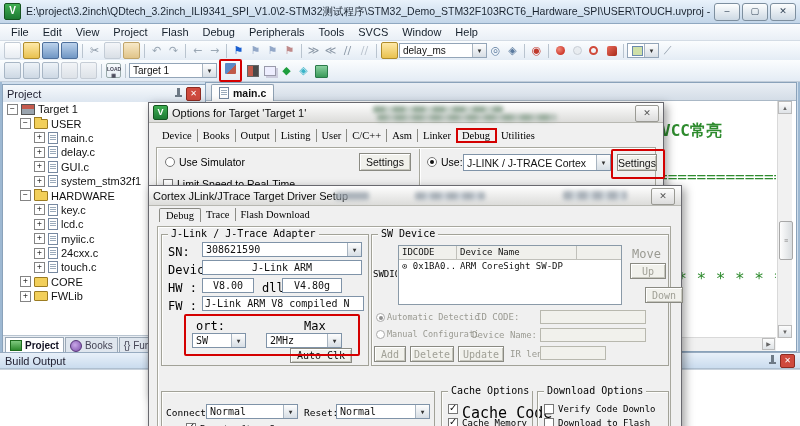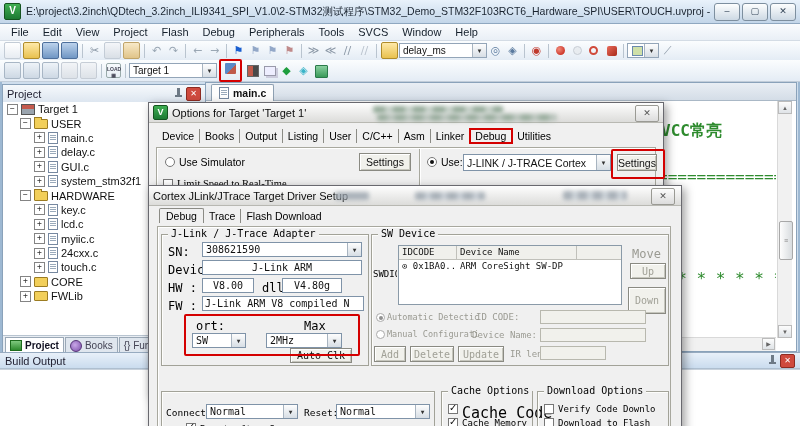--- a/index.html
+++ b/index.html
@@ -69,21 +69,21 @@
   .bohead{left:0;top:352px;width:800px;height:17px;background:linear-gradient(#e8f0f9,#cadcee);border-top:1px solid #97abc0;
           border-bottom:1px solid #aebfd0;display:flex;align-items:center;font-size:11px;padding:0 5px;box-sizing:border-box;color:#223}
   
   .dlg{position:absolute;background:#f0f0f0;border:1px solid #69696f;box-shadow:3px 3px 9px rgba(0,0,0,.38)}
   .dtb{height:19px;background:linear-gradient(#fefefe,#dcdcda);border-bottom:1px solid #b8b8b2;display:flex;align-items:center;
        padding:0 4px;font-size:11px;color:#0d0d0d;position:relative}
   .dico{width:13px;height:13px;background:linear-gradient(#3fae52,#1d7a33);border:1px solid #14531f;border-radius:2px;
         color:#fff;font:bold 9px/12px "Liberation Sans";text-align:center;margin-right:4px;flex:none}
   .xbtn{position:absolute;top:2px;width:22px;height:15px;border:1px solid #9a9a94;border-radius:2px;
         background:linear-gradient(#fcfcfc,#dcdcdc);color:#555;font-size:9px;text-align:center;line-height:14px}
-  .dtabs{position:absolute;display:flex;align-items:center;font-family:Liberation Sans, sans-serif;font-size:10.5px;color:#000}
+  .dtabs{position:absolute;display:flex;align-items:flex-start;font-family:Liberation Serif, serif;font-size:10.5px;color:#000}
   .dtab{padding:1px 5px;border-right:1px solid #8b8b85;white-space:nowrap}
   .dtab:last-child{border-right:none}
   .dtab.hl{outline:2px solid #d40000;outline-offset:-1px}
   .dtab.on{background:#f0f0f0;border:1px solid #8b8b85;border-bottom:none;border-radius:2px 2px 0 0;padding:1px 6px}
   .frame{position:absolute;border:1px solid #a8a89e;box-shadow:inset 1px 1px 0 #fff}
   .grp{position:absolute;border:1px solid #a2a298;box-shadow:inset 1px 1px 0 #fdfdfb}
   .gt{position:absolute;top:-7px;left:6px;background:#f0f0f0;padding:0 3px;font-family:"DejaVu Sans Mono",monospace;
       font-size:10px;color:#000;white-space:nowrap;line-height:12px}
   .lbl{position:absolute;font-family:"DejaVu Sans Mono",monospace;font-size:12px;white-space:nowrap;color:#000}
   .lbl.dis{color:#9a9a92}
@@ -390,21 +390,21 @@
   <span class="vline" style="left:270px;top:46px;height:40px"></span>
   <span class="rd sel" style="left:278px;top:54px"></span>
   <span class="lbl" style="left:292px;top:53px;font-family:'Liberation Sans',sans-serif;font-size:10.5px">Use:</span>
   <div class="cmb sans" style="left:314px;top:51px;width:148px;height:17px">
     <span>J-LINK / J-TRACE Cortex</span>
     <span class="da">▼</span>
   </div>
   <span class="btn sans" style="left:468px;top:51px;width:40px;height:17px">Settings</span>
   <span class="redbox" style="left:462px;top:46px;width:50px;height:26px"></span>
   <span class="cb" style="left:14px;top:76px"></span>
-  <span class="lbl" style="left:28px;top:75px;font-family:Liberation Serif, serif;font-size:10.5px">Limit Speed to Real-Time</span>
+  <span class="lbl" style="left:28px;top:75px;font-family:Liberation Sans, sans-serif;font-size:10.5px">Limit Speed to Real-Time</span>
 </div>
 
 <div class="dlg" style="left:148px;top:185px;width:532px;height:250px">
   <div class="dtb">
     <span>Cortex JLink/JTrace Target Driver Setup</span>
     <span class="smg" style="left:186px;top:6px;width:34px;height:8px;background:#9aa4ae"></span>
     <span class="smg" style="left:266px;top:6px;width:70px;height:8px;background:repeating-linear-gradient(90deg,#98a2ac 0 10px,#c0c8d0 10px 16px)"></span>
     <span class="smg" style="left:414px;top:5px;width:64px;height:9px;background:repeating-linear-gradient(90deg,#98a2ac 0 9px,#c4ccd4 9px 15px)"></span>
     <span class="xbtn" style="right:6px">✕</span>
   </div>
@@ -454,21 +454,21 @@
         <span class="swhc" style="width:120px">Device Name</span>
         <span class="swhc" style="flex:1;border-right:none"></span>
       </div>
       <div class="swrow">
         <span class="swc" style="width:58px">⊙ 0x1BA0...</span>
         <span class="swc" style="width:120px">ARM CoreSight SW-DP</span>
       </div>
     </div>
     <span class="lbl dis" style="left:260px;top:12px">Move</span>
     <span class="btn dis" style="left:258px;top:28px;width:36px;height:16px">Up</span>
-    <span class="btn dis" style="left:256px;top:52px;width:38px;height:27px">Down</span>
+    <span class="btn dis" style="left:273px;top:52px;width:38px;height:16px">Down</span>
     <span class="rd dis sel" style="left:4px;top:78px;width:9px;height:9px"></span>
     <span class="lbl dis" style="left:15px;top:77px;font-size:8.5px">Automatic Detectic</span>
     <span class="lbl dis" style="left:104px;top:77px;font-size:9px">ID CODE:</span>
     <div class="fld dis" style="left:168px;top:75px;width:106px;height:14px"></div>
     <span class="rd dis" style="left:4px;top:95px;width:9px;height:9px"></span>
     <span class="lbl dis" style="left:15px;top:94px;font-size:8.5px">Manual Configurati</span>
     <span class="lbl dis" style="left:100px;top:95px;font-size:9px">Device Name:</span>
     <div class="fld dis" style="left:168px;top:93px;width:106px;height:14px"></div>
     <span class="btn dis" style="left:2px;top:111px;width:32px;height:16px">Add</span>
     <span class="btn dis" style="left:38px;top:111px;width:44px;height:16px">Delete</span>

